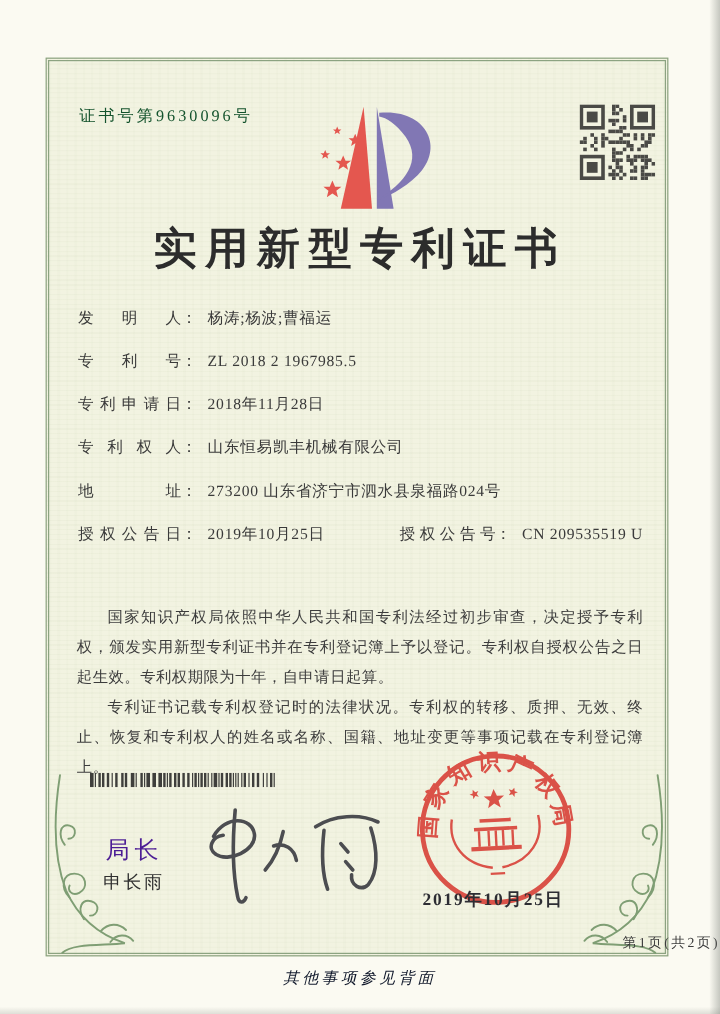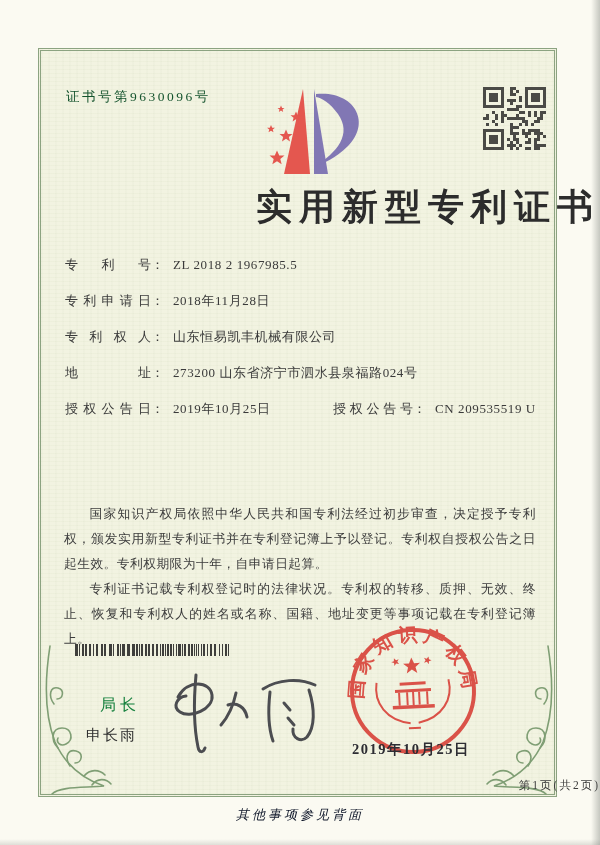--- a/index.html
+++ b/index.html
@@ -25,41 +25,41 @@
       repeating-linear-gradient(90deg, rgba(150,170,120,.03) 0 2px, rgba(0,0,0,0) 2px 7px),
       #f2f3e1;
   }
   .cert-number{
     position:absolute;left:66px;top:88px;
     font-size:13.5px;letter-spacing:2.5px;color:#14532d;
   }
   .logo{position:absolute;left:256px;top:84px;width:116px;height:100px;}
   .qr{position:absolute;left:483px;top:87px;width:63px;height:63px;}
   .title{
-    position:absolute;left:0;top:183px;width:600px;text-align:right;
+    position:absolute;left:0;top:183px;width:600px;text-align:center;
     font-size:36px;font-weight:bold;letter-spacing:7px;color:#2c2c2c;
   }
   .fields{position:absolute;left:65px;top:256px;width:475px;font-size:13px;color:#3a3a3a;}
   .field-row{height:23px;margin-bottom:13px;white-space:nowrap;}
   .f-label{
     display:inline-block;width:86px;text-align:justify;text-align-last:justify;
     vertical-align:top;letter-spacing:0;
   }
   .f-colon{display:inline-block;}
   .f-value{margin-left:9px;letter-spacing:.6px;}
   .f-value2-label{display:inline-block;width:80px;margin-left:30px;text-align:justify;text-align-last:justify;vertical-align:top;}
   .g-val{display:inline-block;width:130px;margin-left:9px;letter-spacing:.6px;}
   .paras{
     position:absolute;left:64px;top:502px;width:472px;
     font-size:12.8px;line-height:25px;color:#3d3d3d;letter-spacing:.4px;
     text-align:justify;
   }
   .paras p{margin:0;text-indent:2em;}
   .barcode{position:absolute;left:75px;top:644px;width:156px;height:12px;}
-  .comm-title{position:absolute;left:100px;top:695px;font-size:16px;letter-spacing:4px;color:#15803d;font-family:"Liberation Sans","DejaVu Sans",sans-serif;}
+  .comm-title{position:absolute;left:88px;top:695px;font-size:20px;letter-spacing:4px;color:#4c1d95;font-family:"Liberation Sans","DejaVu Sans",sans-serif;}
   .comm-name{position:absolute;left:86px;top:726px;font-size:15px;letter-spacing:2px;color:#2f2f2f;font-family:"Liberation Sans","DejaVu Sans",sans-serif;}
   .signature{position:absolute;left:160px;top:665px;width:175px;height:100px;}
   .seal{position:absolute;left:347px;top:625px;width:132px;height:132px;transform:rotate(-3deg);opacity:.92;}
   .seal-date{
     position:absolute;left:352px;top:740px;font-size:14.5px;color:#2d2d33;
     letter-spacing:1.5px;font-weight:bold;z-index:5;
   }
   .page-num{position:absolute;left:0;top:778px;width:600px;text-align:right;font-size:11.5px;letter-spacing:2px;color:#3c3c3c;}
   .back-note{
     position:absolute;left:0;top:806px;width:600px;text-align:center;
@@ -227,20 +227,23 @@
       <rect x="48" y="6" width="9" height="9" fill="#4a4a46"></rect>
       <rect x="0" y="42" width="21" height="21" fill="#4a4a46"></rect>
       <rect x="3" y="45" width="15" height="15" fill="#f2f3e1"></rect>
       <rect x="6" y="48" width="9" height="9" fill="#4a4a46"></rect>
     </svg>
 
   <div class="title">实用新型专利证书</div>
 
   <div class="fields">
     <div class="field-row">
+      <span class="f-label">发明人</span><span class="f-colon">：</span><span class="f-value">杨涛;杨波;曹福运</span>
+    </div>
+    <div class="field-row">
       <span class="f-label">专利号</span><span class="f-colon">：</span><span class="f-value">ZL 2018 2 1967985.5</span>
     </div>
     <div class="field-row">
       <span class="f-label">专利申请日</span><span class="f-colon">：</span><span class="f-value">2018年11月28日</span>
     </div>
     <div class="field-row">
       <span class="f-label">专利权人</span><span class="f-colon">：</span><span class="f-value">山东恒易凯丰机械有限公司</span>
     </div>
     <div class="field-row">
       <span class="f-label">地址</span><span class="f-colon">：</span><span class="f-value">273200 山东省济宁市泗水县泉福路024号</span>

